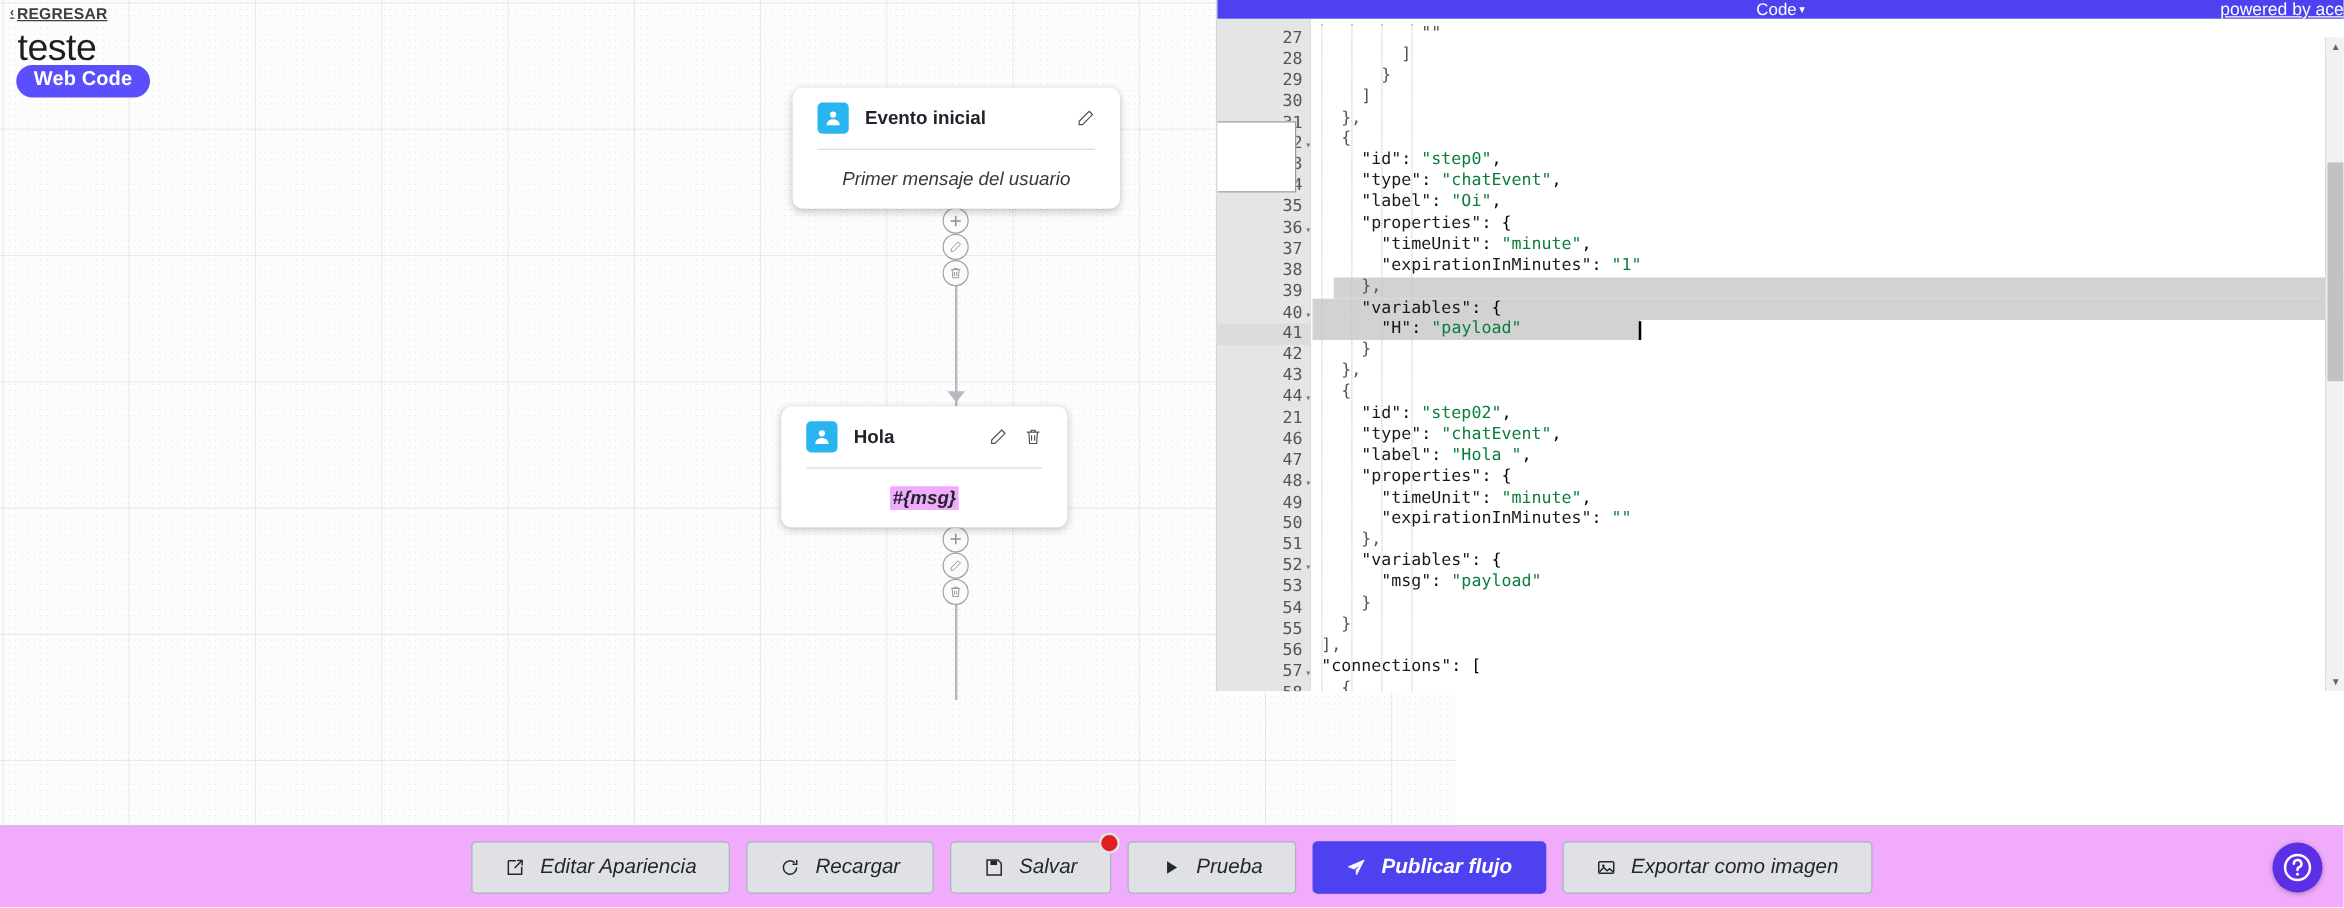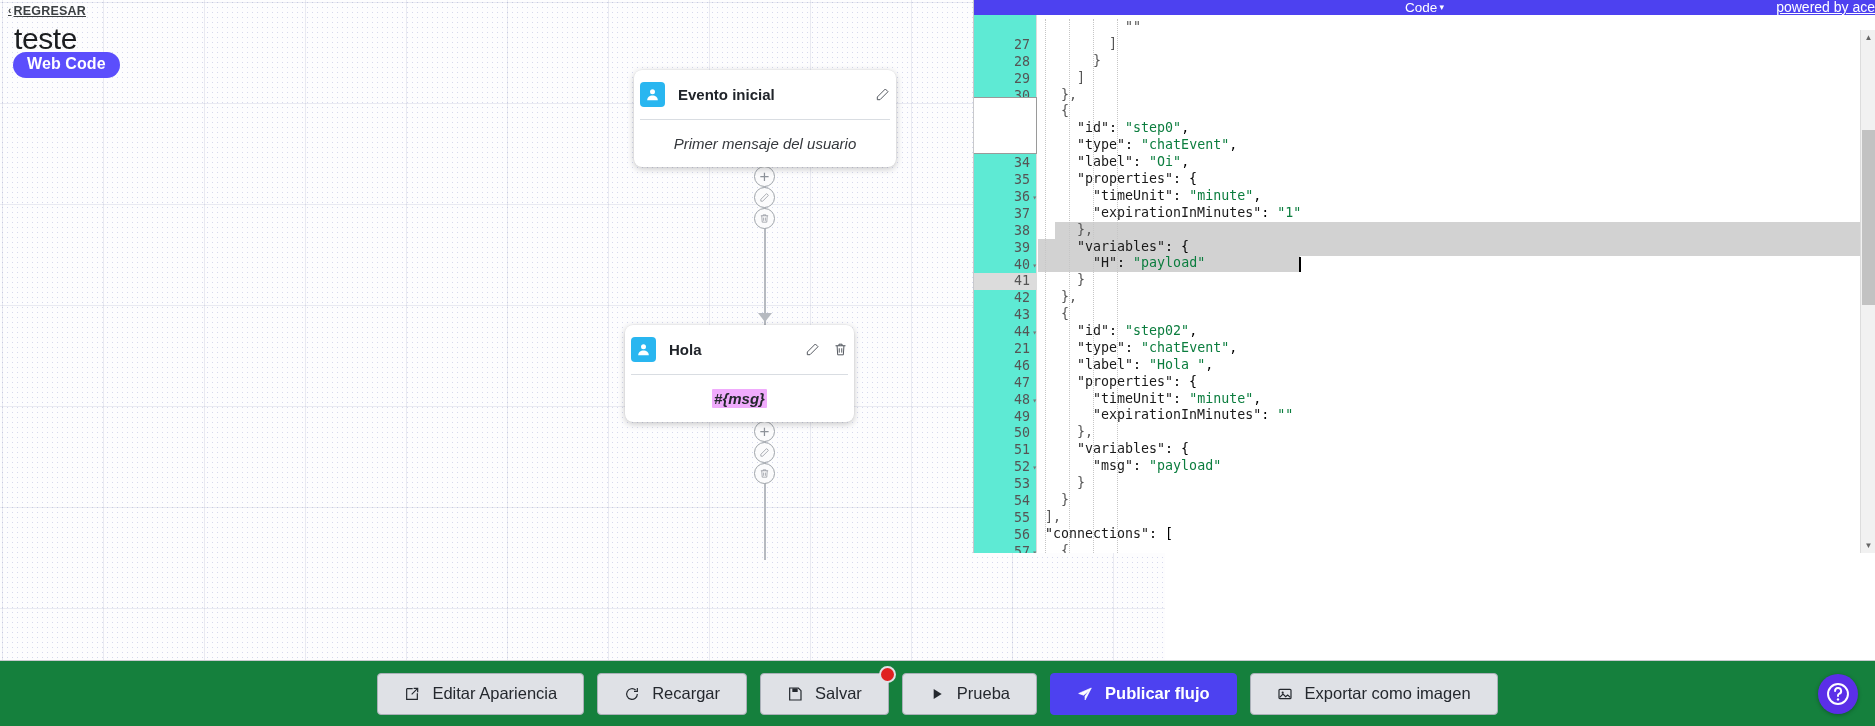--- a/index.html
+++ b/index.html
@@ -46,21 +46,21 @@
     padding: 3px 14px 5px; border-radius: 14px;
     letter-spacing: .1px;
   }
 
   
   .node {
     position: absolute;
     background: #fff;
     border-radius: 8px;
     box-shadow: 0 2px 7px rgba(0,0,0,.22), 0 0 0 .5px rgba(0,0,0,.05);
-    padding: 0 6px;
+    padding: 0 20px;
   }
   .node-head {
     display: flex; align-items: center;
     height: 50px;
     border-bottom: 1px solid #d9dde2;
   }
   .node-icon {
     width: 25px; height: 25px; border-radius: 4px;
     background: #29b6f0; flex: none;
     display: flex; align-items: center; justify-content: center;
@@ -129,24 +129,24 @@
   #code-header .powered {
     position: absolute; right: 0; top: -1px;
     font-size: 14px; color: #ffffff; text-decoration: underline; line-height: 16px;
     cursor: pointer;
     text-align: center;
   }
 
   #editor-wrap { flex: 1 1 auto; position: relative; overflow: hidden; display: flex; }
 
   #gutter {
-    width: 63px; flex: none; background: #5eead4;
+    width: 75px; flex: none; background: #e5e5e5;
     border-right: 1px solid #dcdcdc;
     font-family: "DejaVu Sans Mono", monospace; font-size: 13.3px;
-    color: #555; padding-top: 22px; position: relative;
+    color: #555; padding-top: 8px; position: relative;
   }
   .gline {
     height: 16.9px; line-height: 16.9px; text-align: right;
     padding-right: 6px; position: relative; white-space: nowrap;
   }
   .gline.active { background: #dcdcdc; }
   .gline .fold {
     position: absolute; right: -1px; top: 0; width: 9px;
     color: #777; font-size: 8px; line-height: 17px;
   }
@@ -186,22 +186,22 @@
   }
   #vscroll .arrow.bottom { position: absolute; bottom: 0; }
   #vscroll .thumb {
     position: absolute; left: 1px; width: 13px; top: 100px; height: 175px;
     background: #c2c2c2; border-radius: 0;
   }
 
   
   #toolbar {
     position: absolute; left: 0; bottom: 0; width: 1875px; height: 66px;
-    background: #15803d; border-top: 1px solid #c8cacf;
-    display: flex; align-items: center; justify-content: center; gap: 13px;
+    background: #f0abfc; border-top: 1px solid #c8cacf;
+    display: flex; align-items: center; justify-content: center; gap: 13px; font-style: italic;
   }
   .tb-btn {
     height: 42px; min-width: 120px;
     background: #dfe1e6; border: 1px solid #aab0b8; border-radius: 4px;
     display: flex; align-items: center; justify-content: center; gap: 12px;
     padding: 0 26px; cursor: pointer; position: relative;
     font-size: 16.5px; color: #24282e;
   }
   .tb-btn .ico { display: flex; align-items: center; }
   .tb-btn .ico svg { width: 16px; height: 16px; }

